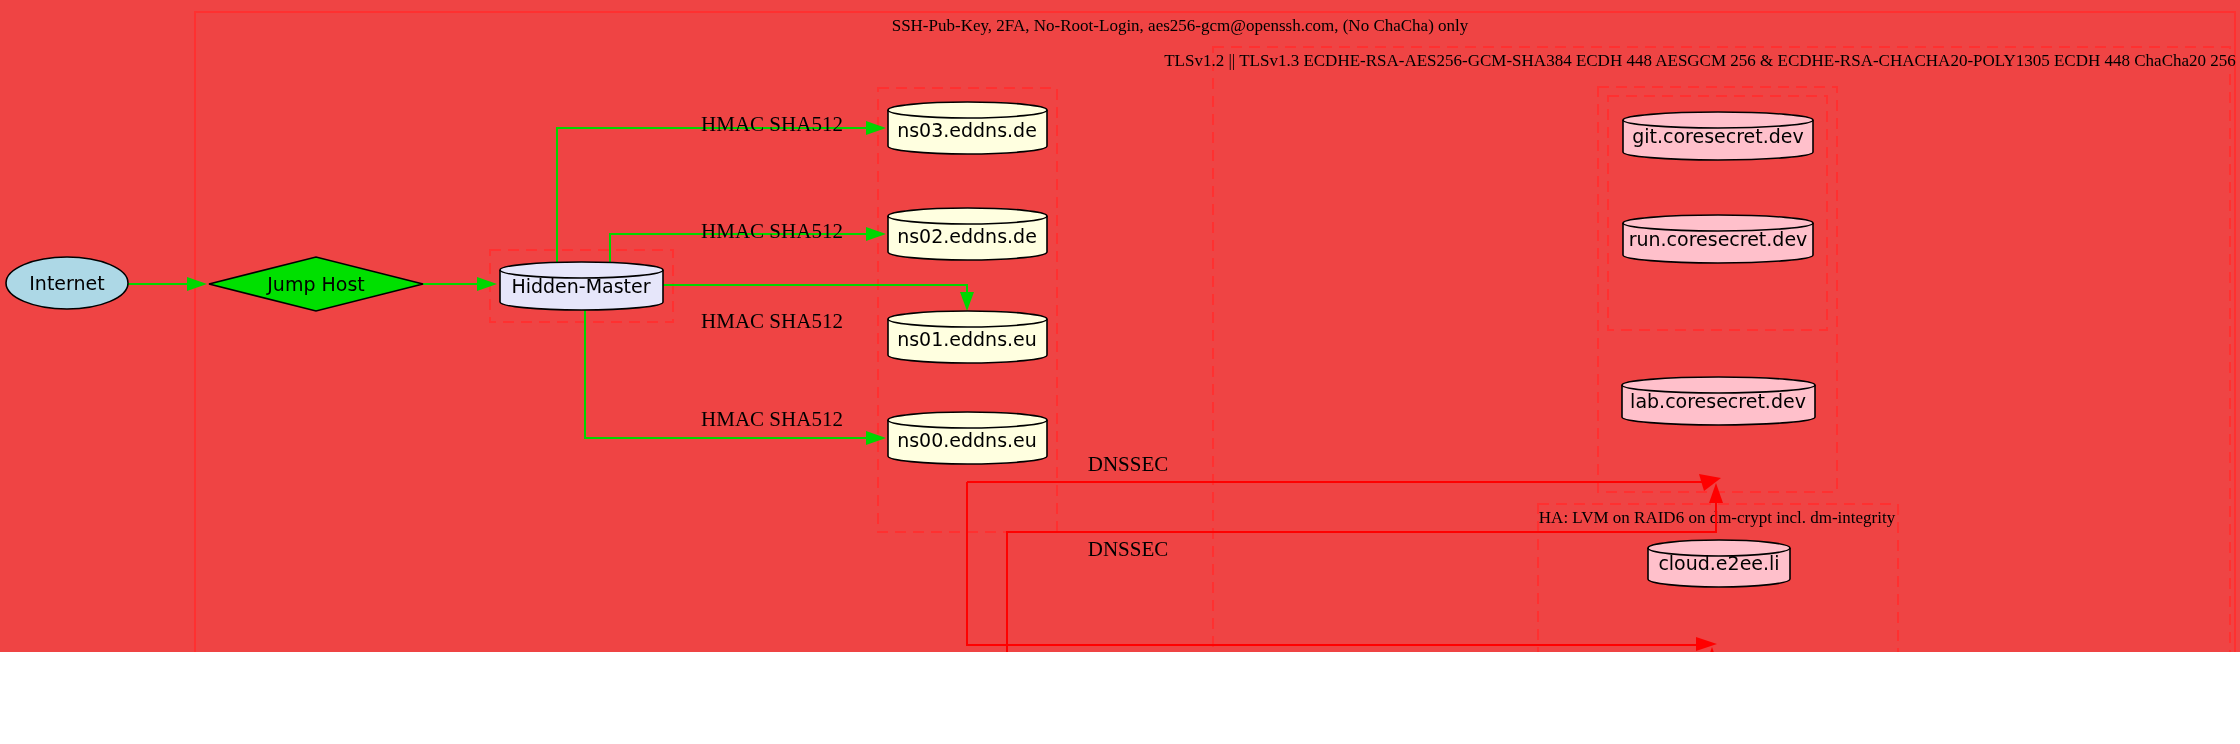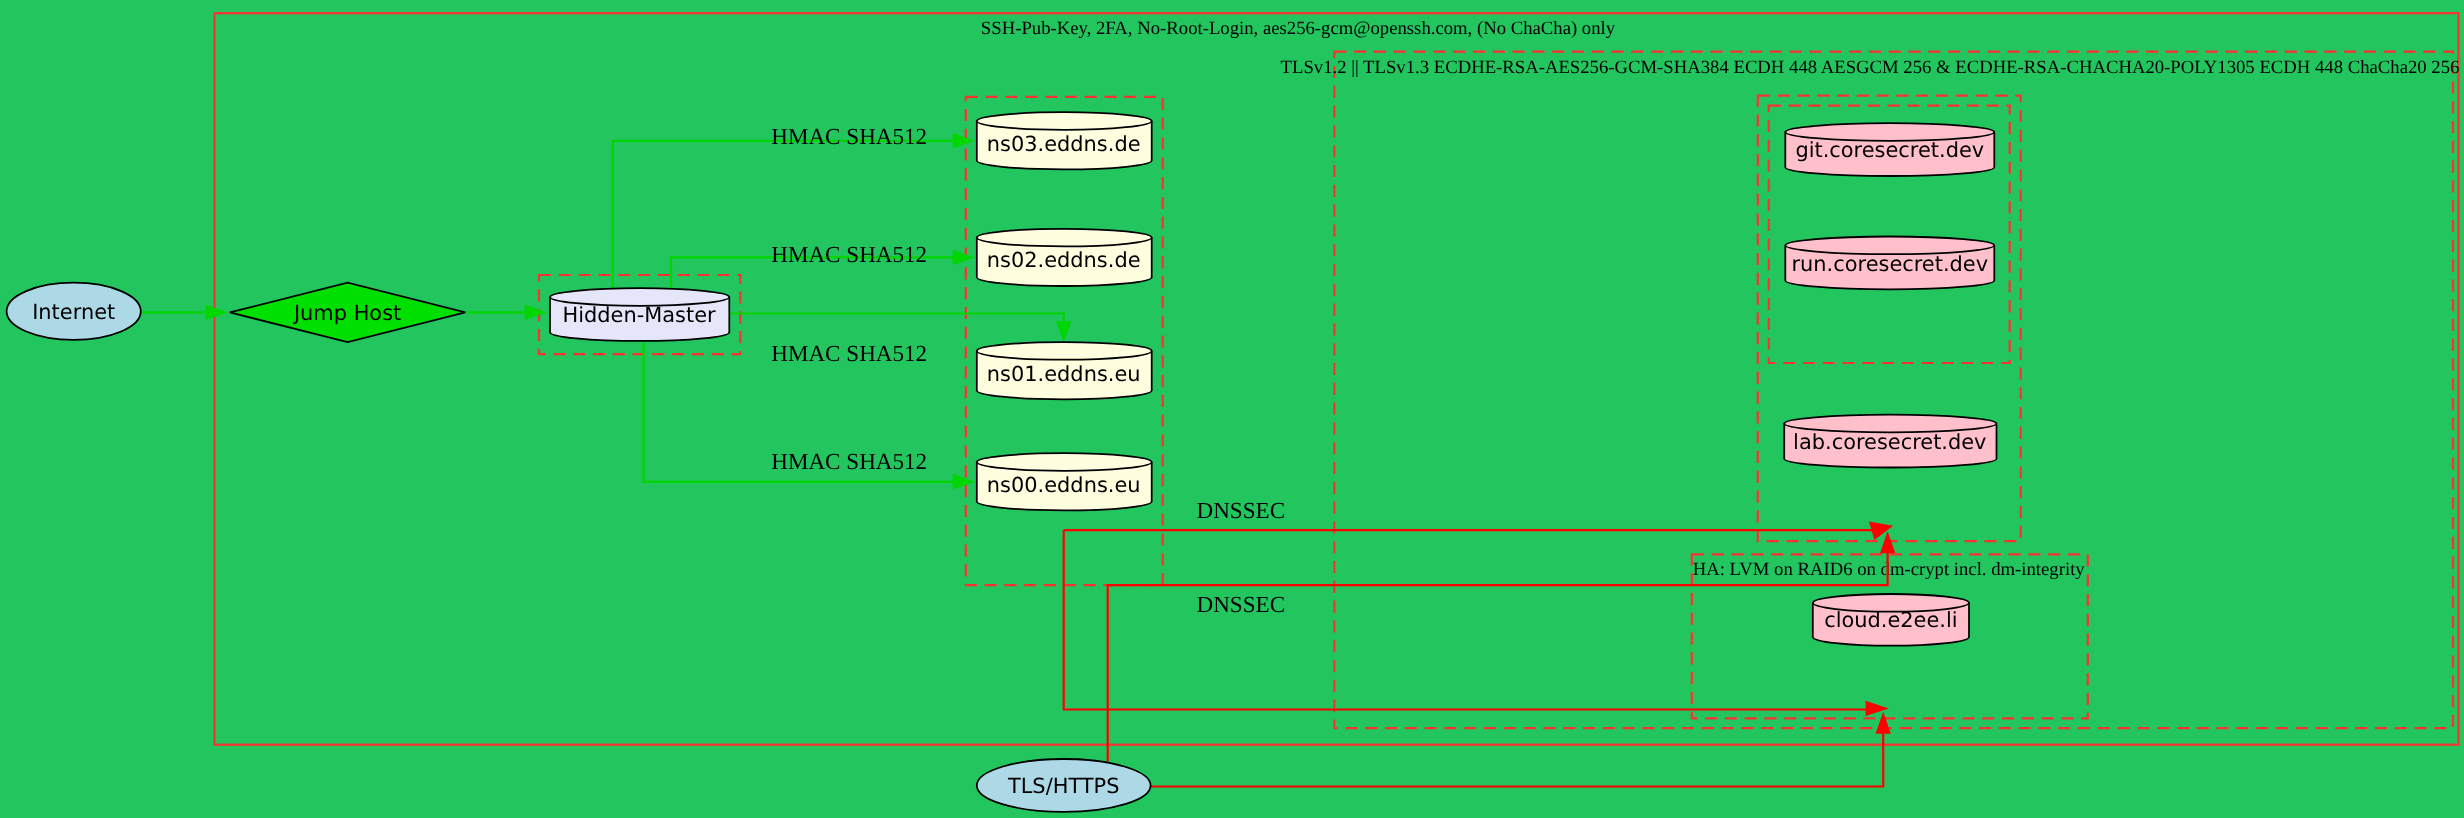--- a/index.html
+++ b/index.html
@@ -1,16 +1,16 @@
 <!DOCTYPE html>
 <html><head>
 <meta charset="utf-8">
 <style>
   html,body{margin:0;padding:0;background:#ffffff;}
-  .stage{position:relative;width:2240px;height:744px;background:#22c55e;overflow:hidden;}
+  .stage{position:relative;width:2240px;height:652px;background:#ef4444;overflow:hidden;}
   svg{display:block;}
   .node-shape{stroke:#000000;stroke-width:1.6;}
   .rim{fill:none;stroke:#000000;stroke-width:1.6;}
   .cluster{fill:none;stroke-width:2;}
   .dashed{stroke-dasharray:11 7;}
   .edge{fill:none;stroke-width:2;}
   .nlabel{font:19px "DejaVu Sans","Liberation Sans",sans-serif;fill:#000;text-anchor:middle;}
   .elabel{font:21px "Liberation Serif","DejaVu Serif",serif;fill:#000;text-anchor:middle;}
   .clabel{font:17px "Liberation Serif","DejaVu Serif",serif;fill:#000;text-anchor:middle;}
 </style>

